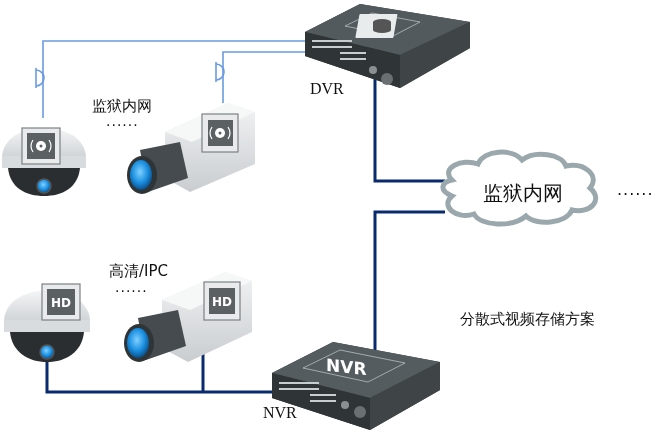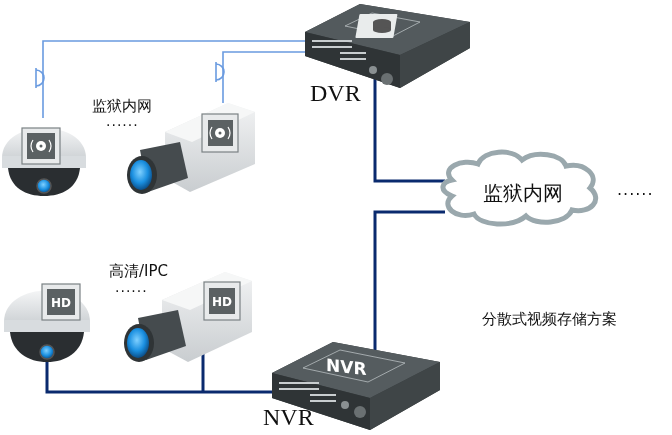--- a/index.html
+++ b/index.html
@@ -1,21 +1,21 @@
 <!DOCTYPE html>
 <html><head>
 <meta charset="utf-8">
 <style>
   html, body { margin:0; padding:0; background:#ffffff; }
   body { width:672px; height:435px; position:relative; overflow:hidden;
          font-family:"DejaVu Serif", serif; }
   svg { position:absolute; left:0; top:0; }
   .lbl { position:absolute; color:#111; white-space:nowrap; }
   .cn { font-family:"DejaVu Sans", sans-serif; font-size:15px; }
-  .ser { font-family:"Liberation Serif", serif; font-size:24px; }
+  .ser { font-family:"Liberation Serif", serif; font-size:16px; }
   .dots { font-family:"DejaVu Sans", sans-serif; font-size:14px; letter-spacing:1px; }
 </style>
 </head>
 <body>
 
 <svg width="672" height="435" viewBox="0 0 672 435">
   <defs>
     <linearGradient id="domeTop" x1="0" y1="0" x2="0" y2="1">
       <stop offset="0" stop-color="#f4f5f6"></stop>
         <stop offset="1" stop-color="#cfd3d6"></stop>
@@ -155,13 +155,13 @@
 
 <div class="lbl cn" style="left:92px;top:97px;">监狱内网</div>
 <div class="lbl dots" style="left:106px;top:117px;">······</div>
 
 <div class="lbl cn" style="left:109px;top:262px;">高清/IPC</div>
 <div class="lbl dots" style="left:115px;top:283px;">······</div>
 
 <div class="lbl cn" style="left:483px;top:180px;font-size:20px;">监狱内网</div>
 <div class="lbl dots" style="left:617px;top:185px;font-size:16px;">······</div>
 
-<div class="lbl cn" style="left:482px;top:310px;font-size:15px;">分散式视频存储方案</div>
+<div class="lbl cn" style="left:460px;top:310px;font-size:15px;">分散式视频存储方案</div>
 
 </body></html>

